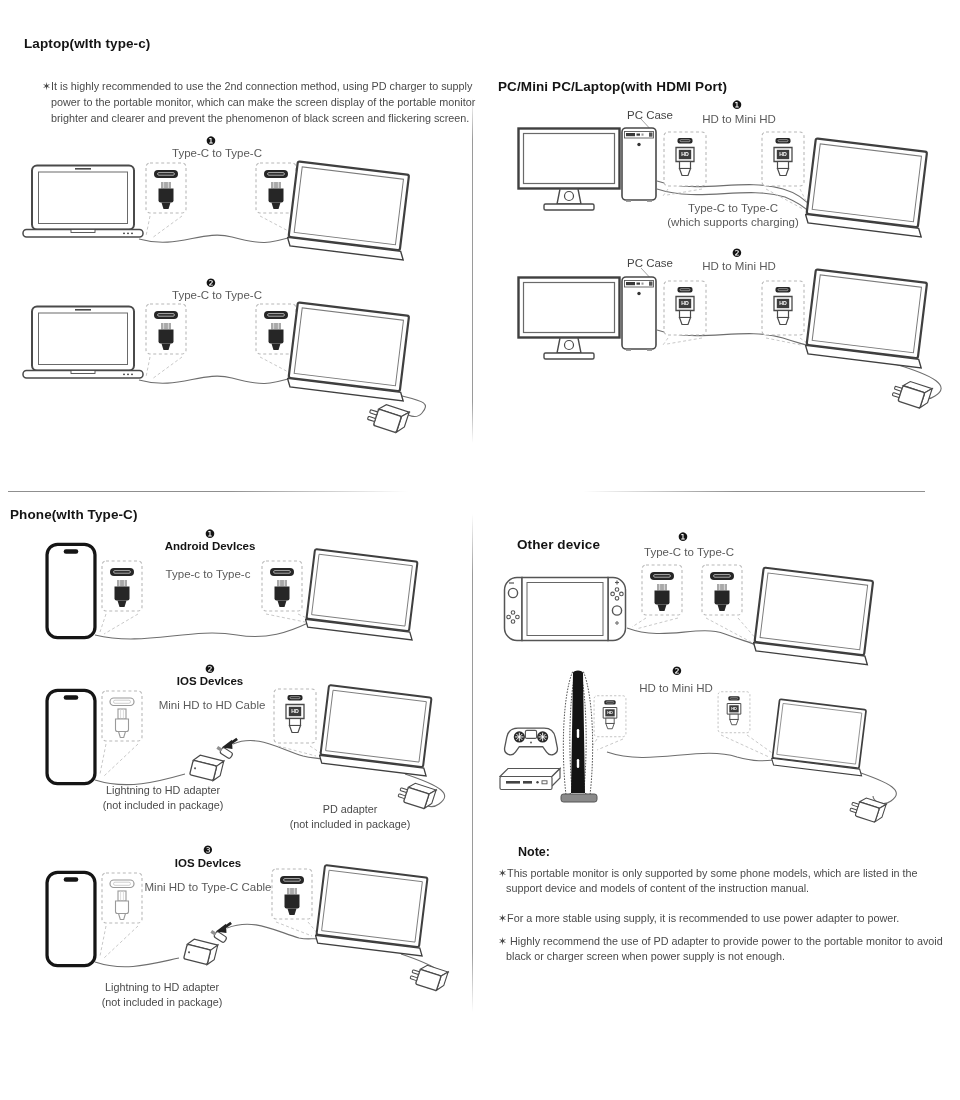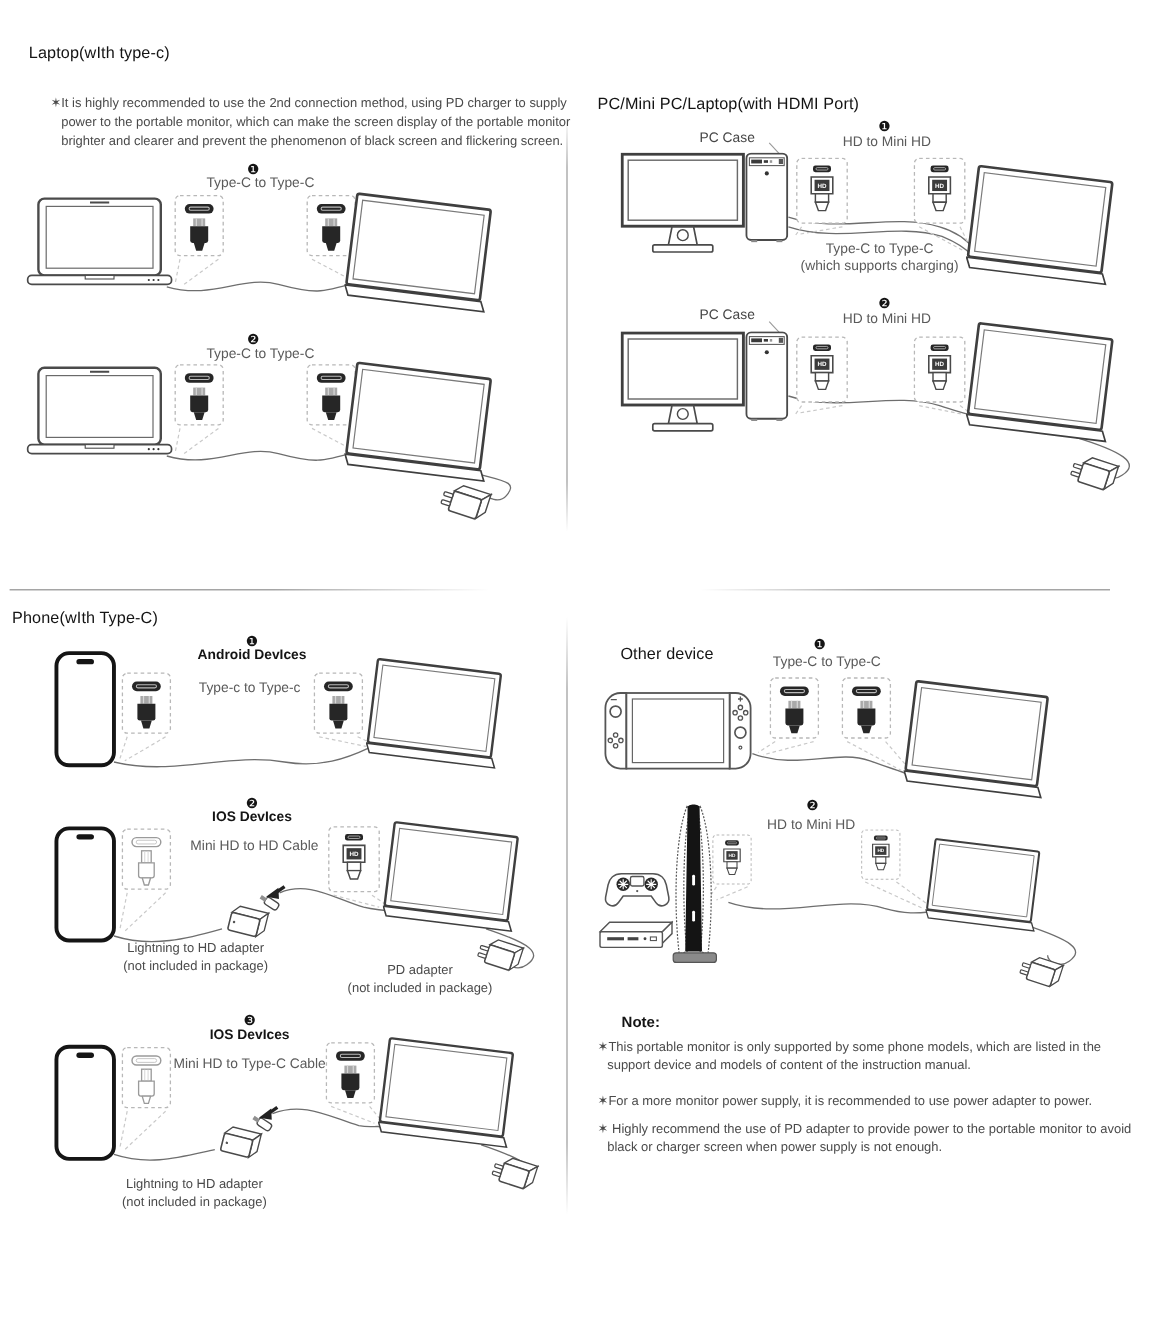--- a/index.html
+++ b/index.html
@@ -1,23 +1,23 @@
 <!DOCTYPE html>
 <html><head>
 <meta charset="utf-8">
 <style>
   html,body{margin:0;padding:0;background:#fff;}
   .page{position:relative;width:960px;height:1100px;background:#fff;overflow:hidden;
         font-family:"Liberation Sans","DejaVu Sans",sans-serif;color:#3f3f3f;}
   .abs{position:absolute;}
-  .title{position:absolute;font-size:13.5px;font-weight:normal;color:#141414;letter-spacing:.1px;white-space:nowrap;margin:0;}
+  .title{position:absolute;font-size:13.5px;font-weight:bold;color:#141414;letter-spacing:.1px;white-space:nowrap;margin:0;}
   .note{position:absolute;font-size:10.8px;line-height:16.2px;color:#4a4a4a;padding-left:9px;text-indent:-9px;margin:18px;}
   .num{position:absolute;font-size:11.5px;color:#141414;transform:translateX(-50%);white-space:nowrap;}
   .lbl{position:absolute;font-size:11.5px;color:#5a5a5a;transform:translateX(-50%);white-space:nowrap;}
-  .lbl-left{position:absolute;font-size:11.5px;color:#454545;white-space:nowrap;}
+  .lbl-left{position:absolute;font-size:11.5px;color:#454545;white-space:nowrap;margin-left:44px;}
   .head{position:absolute;font-size:11.5px;font-weight:bold;color:#141414;transform:translateX(-50%);white-space:nowrap;}
   .cap{position:absolute;font-size:10.8px;color:#4a4a4a;transform:translateX(-50%);white-space:nowrap;}
   .noteblk{position:absolute;font-size:10.8px;line-height:15.3px;color:#4a4a4a;padding-left:8px;text-indent:-8px;margin:0;}
   .notetitle{position:absolute;font-size:12.5px;font-weight:bold;color:#141414;margin:0;padding-left:20px;}
   .vdiv{position:absolute;width:1px;background:linear-gradient(to bottom,rgba(150,150,150,0),#9a9a9a 12%,#9a9a9a 88%,rgba(150,150,150,0));}
   .hdiv{position:absolute;height:1px;}
   .hdiv-l{background:linear-gradient(to right,#8f8f8f,#8f8f8f 55%,rgba(150,150,150,0));}
   .hdiv-r{background:linear-gradient(to left,#8f8f8f,#8f8f8f 55%,rgba(150,150,150,0));}
   svg{overflow:visible;}
 </style>
@@ -340,16 +340,16 @@
       <use href="#sym-settop" x="4" y="112" width="62" height="26"></use>
       <use href="#sym-ps5" x="54" y="12" width="58" height="142"></use>
       <use href="#sym-hd" x="98" y="40" width="34" height="44"></use>
       <use href="#sym-hd" x="222" y="36" width="34" height="44"></use>
       <use href="#sym-pmonitor" x="276" y="40" width="100" height="84"></use>
       <use href="#sym-padapter" x="348" y="138" width="46" height="40"></use>
     </svg>
 
     <h3 class="notetitle" style="left:498px;top:845px">Note:</h3>
     <p class="noteblk" style="left:498px;top:866px;width:446px">✶This portable monitor is only supported by some phone models, which are listed in the support device and models of content of the instruction manual.</p>
-    <p class="noteblk" style="left:498px;top:911px;width:446px">✶For a more monitor power supply, it is recommended to use power adapter to power.</p>
+    <p class="noteblk" style="left:498px;top:911px;width:446px">✶For a more stable using supply, it is recommended to use power adapter to power.</p>
     <p class="noteblk" style="left:498px;top:934px;width:446px">✶ Highly recommend the use of PD adapter to provide power to the portable monitor to avoid black or charger screen when power supply is not enough.</p>
   </section>
 </div>
 
 </body></html>

